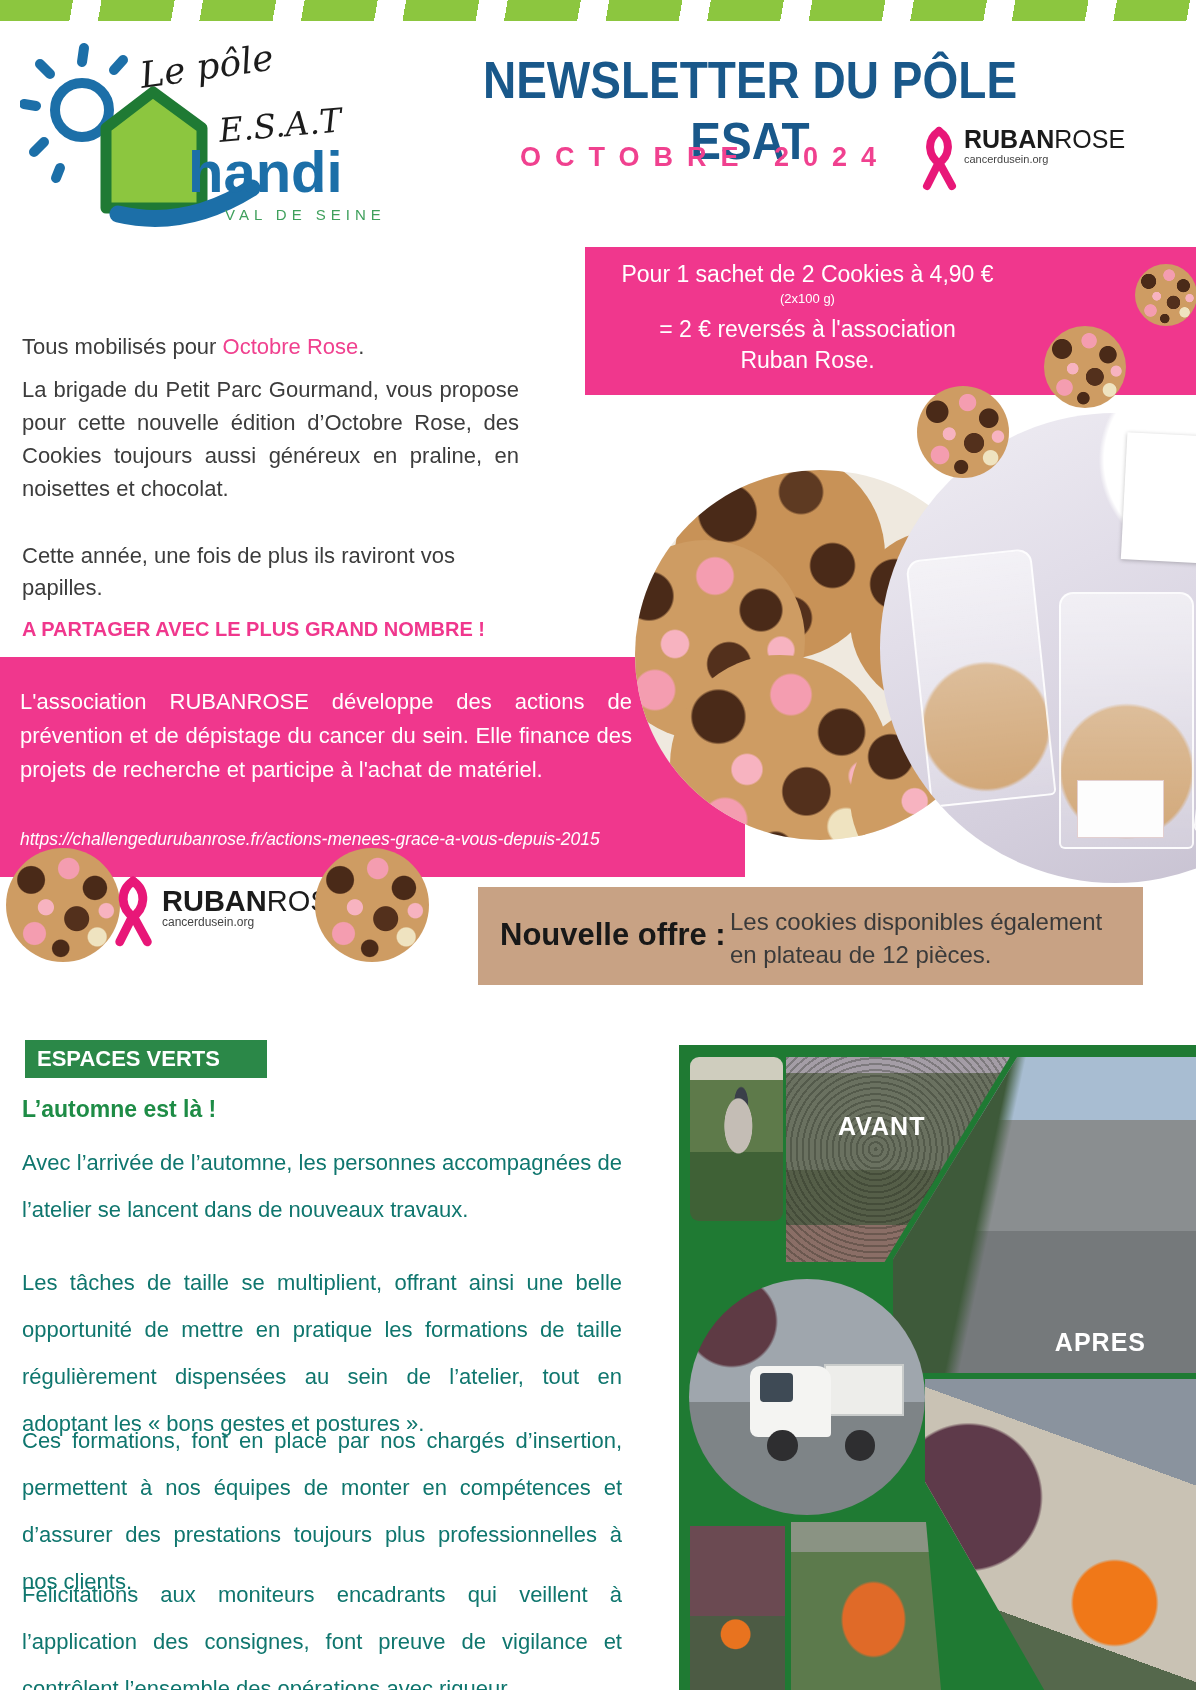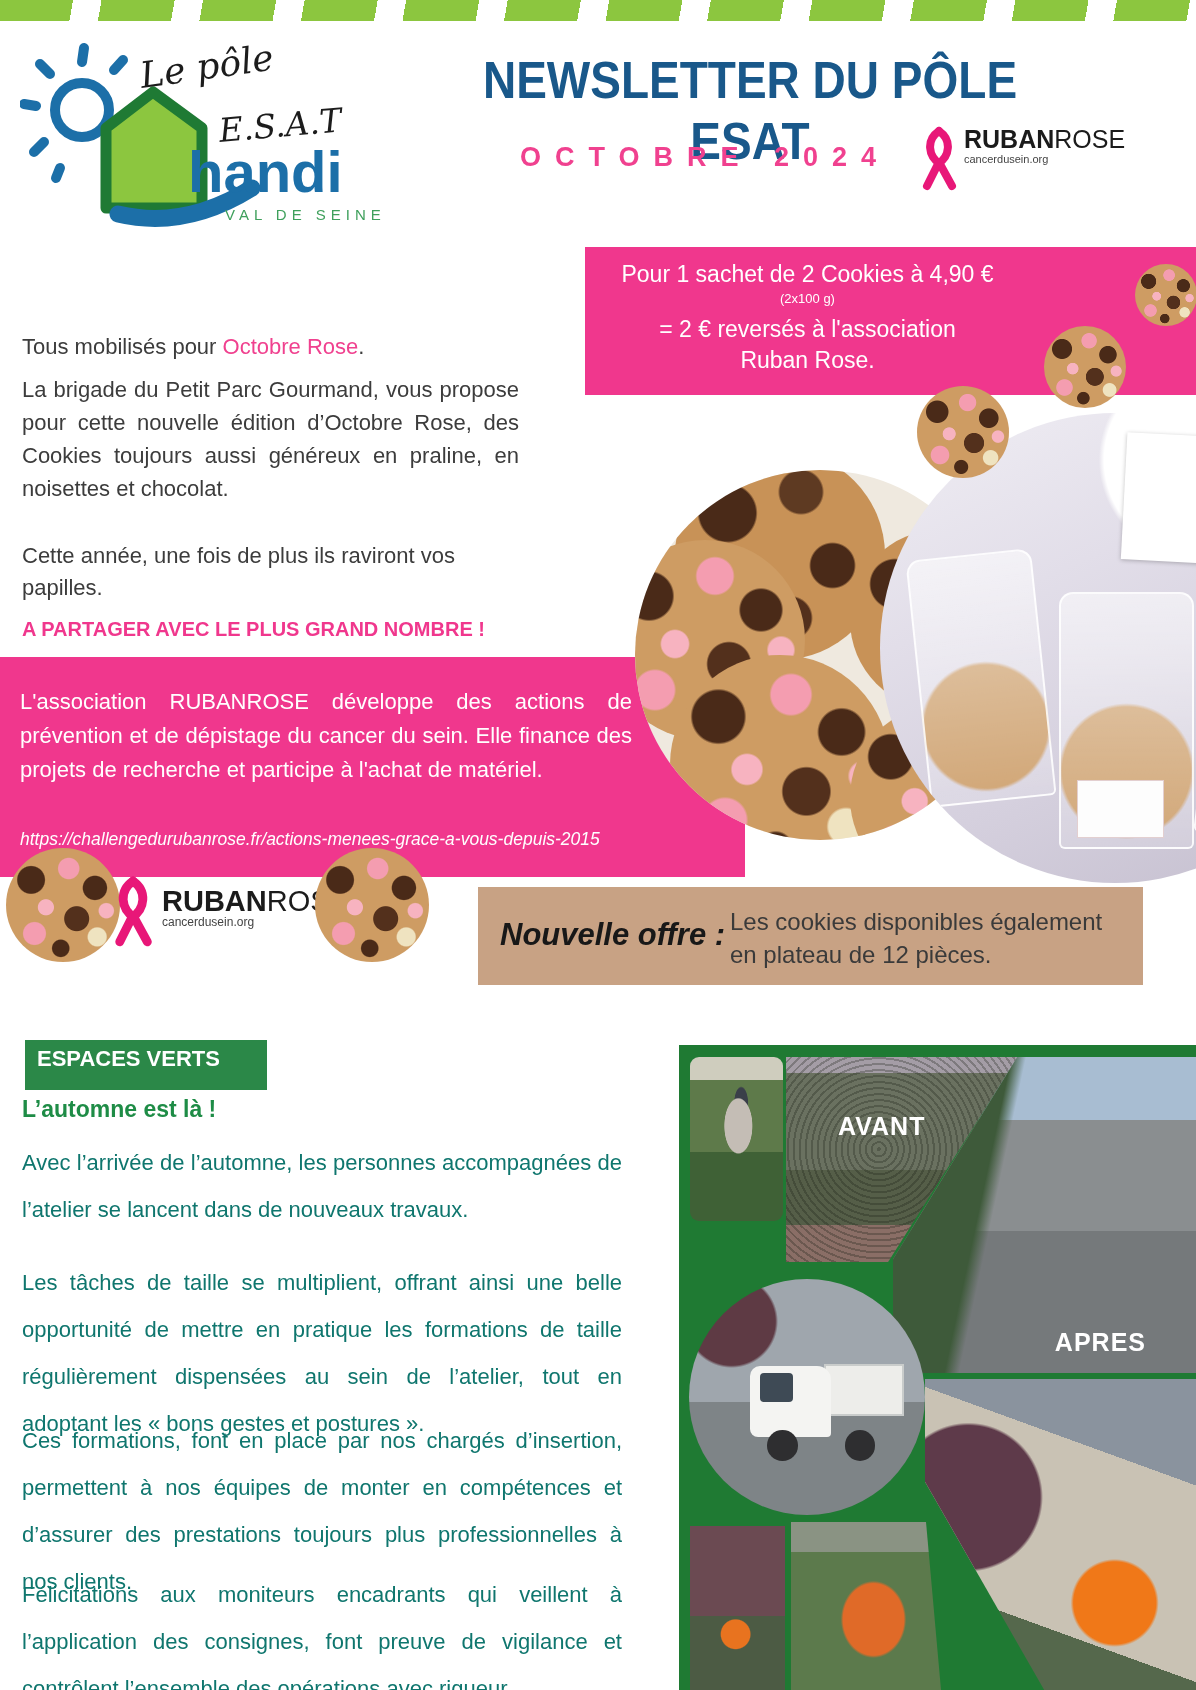--- a/index.html
+++ b/index.html
@@ -73,44 +73,44 @@
     radial-gradient(circle at 68% 10%, #ffffff 0 18%, rgba(255,255,255,0) 19%),
     linear-gradient(155deg,#F0EEF4 0%,#E2DEE9 35%,#D5D0DE 65%,#C4BECE 100%);}
   .pk-card{position:absolute;background:#fff;box-shadow:0 1px 4px rgba(0,0,0,.25);}
   .pk-bag{position:absolute;border:2px solid rgba(255,255,255,.85);border-radius:14px 14px 6px 6px;
     background:linear-gradient(180deg,rgba(255,255,255,.55),rgba(255,255,255,.15)),
     radial-gradient(circle at 50% 70%, #C9975F 0 34%, transparent 36%);}
   .pk-label{position:absolute;background:#fdfdfd;border:1px solid #e3cfd0;}
 
   
   #offer-box{left:478px;top:887px;width:665px;height:98px;background:#C8A284;}
-  #offer-label{left:22px;top:30px;font-size:31px;font-weight:bold;color:#181818;font-style:italic;}
+  #offer-label{left:22px;top:30px;font-size:31px;font-weight:bold;color:#181818;}
   #offer-text{left:252px;top:18px;width:400px;font-size:24px;color:#3a3a3a;line-height:33px;}
 
   
-  #ev-banner{left:25px;top:1040px;width:242px;height:50px;background:#2B8848;color:#fff;
+  #ev-banner{left:25px;top:1040px;width:242px;height:38px;background:#2B8848;color:#fff;
     font-weight:bold;font-size:22px;line-height:38px;padding-left:12px;box-sizing:border-box;}
   #ev-head{left:22px;top:1096px;color:#1E8C46;font-weight:bold;font-size:23px;}
   .ev-p{left:22px;width:600px;font-size:22px;line-height:47px;color:#0f766e;text-align:justify;}
   #ev-p1{top:1139px;}
   #ev-p2{top:1259px;}
   #ev-p3{top:1417px;}
   #ev-p4{top:1571px;}
 
   
   #collage{left:679px;top:1045px;width:517px;height:645px;background:#1F7A33;}
   .ph{position:absolute;}
   #ph-worker{left:11px;top:12px;width:93px;height:164px;border-radius:9px;background:
     radial-gradient(ellipse at 52% 42%, #C4BDB5 0 20%, transparent 21%),
     radial-gradient(ellipse at 55% 28%, #3A3F49 0 9%, transparent 10%),
     linear-gradient(180deg,#CFCDBE 0 14%,#5E7A4A 14% 58%,#3F6136 58% 100%);}
   #ph-avant{left:107px;top:12px;width:224px;height:205px;
     clip-path:polygon(0 0,100% 0,44% 100%,0 100%);background:
     repeating-radial-gradient(circle at 40% 45%, rgba(25,30,20,.28) 0 2px, transparent 2px 6px),
-    linear-gradient(180deg,#A49DA6 0 8%,#6A7160 8% 55%,#555E48 55% 82%,#8A6E66 82% 100%); padding-left: 8px;}
+    linear-gradient(180deg,#A49DA6 0 8%,#6A7160 8% 55%,#555E48 55% 82%,#8A6E66 82% 100%);}
   #ph-apres{left:214px;top:12px;width:303px;height:316px;
     clip-path:polygon(41% 0,100% 0,100% 100%,0 100%,0 64%);background:
     linear-gradient(102deg,#3E5A3A 0 32%,rgba(62,90,58,0) 36%),
     linear-gradient(180deg,#A8BDD2 0 20%,#8A8E90 20% 55%,#75797B 55% 100%);}
   #ph-truck{left:10px;top:234px;width:236px;height:236px;border-radius:50%;background:
     radial-gradient(circle at 18% 18%, #5E3A44 0 16%, transparent 17%),
     linear-gradient(180deg,#9FA6AD 0 52%,#7E8487 52% 100%);}
   .tk-cab{position:absolute;left:26%;top:37%;width:34%;height:30%;background:#F4F4F2;border-radius:10px 14px 4px 8px;}
   .tk-win{position:absolute;left:30%;top:40%;width:14%;height:12%;background:#3E4A55;border-radius:4px;}
   .tk-bed{position:absolute;left:57%;top:36%;width:34%;height:22%;background:#EDEDEA;border:2px solid #C9CCCB;box-sizing:border-box;}

